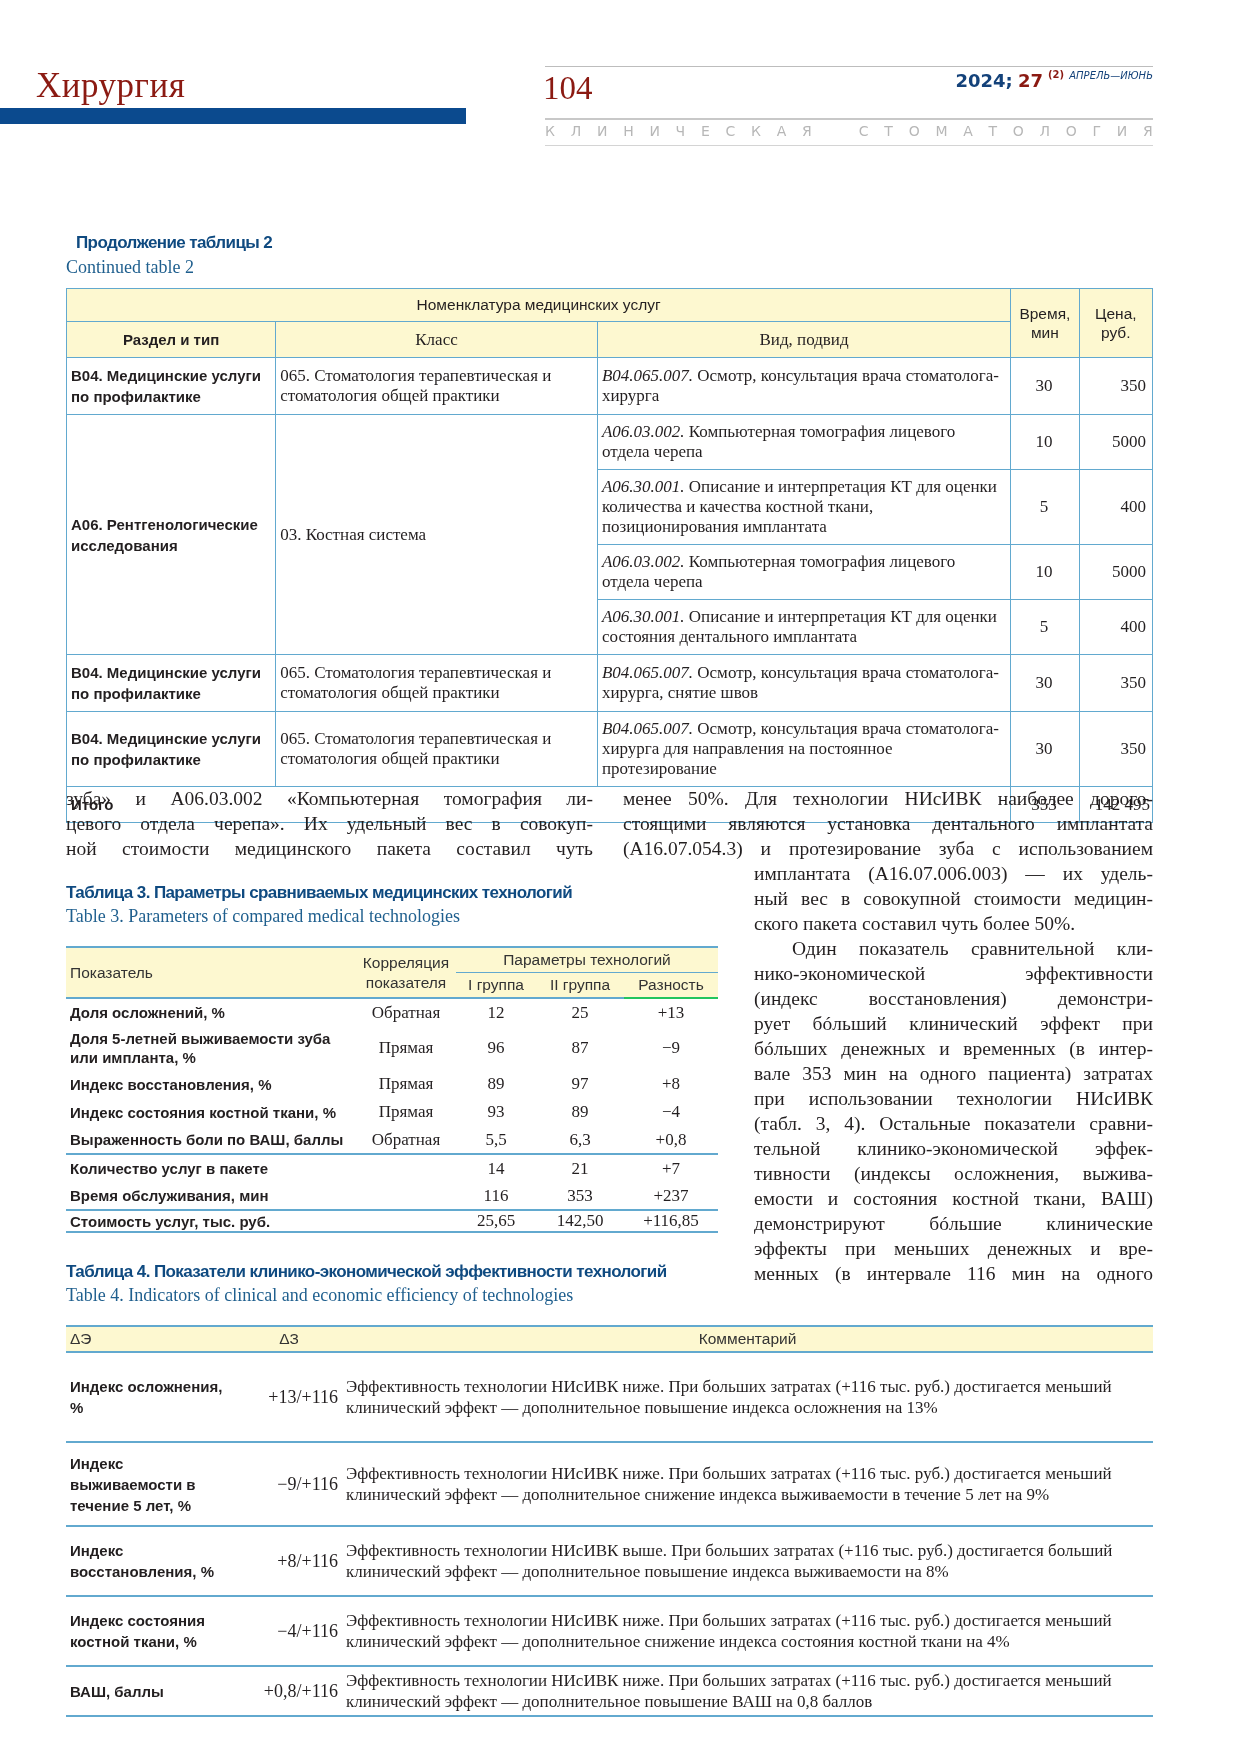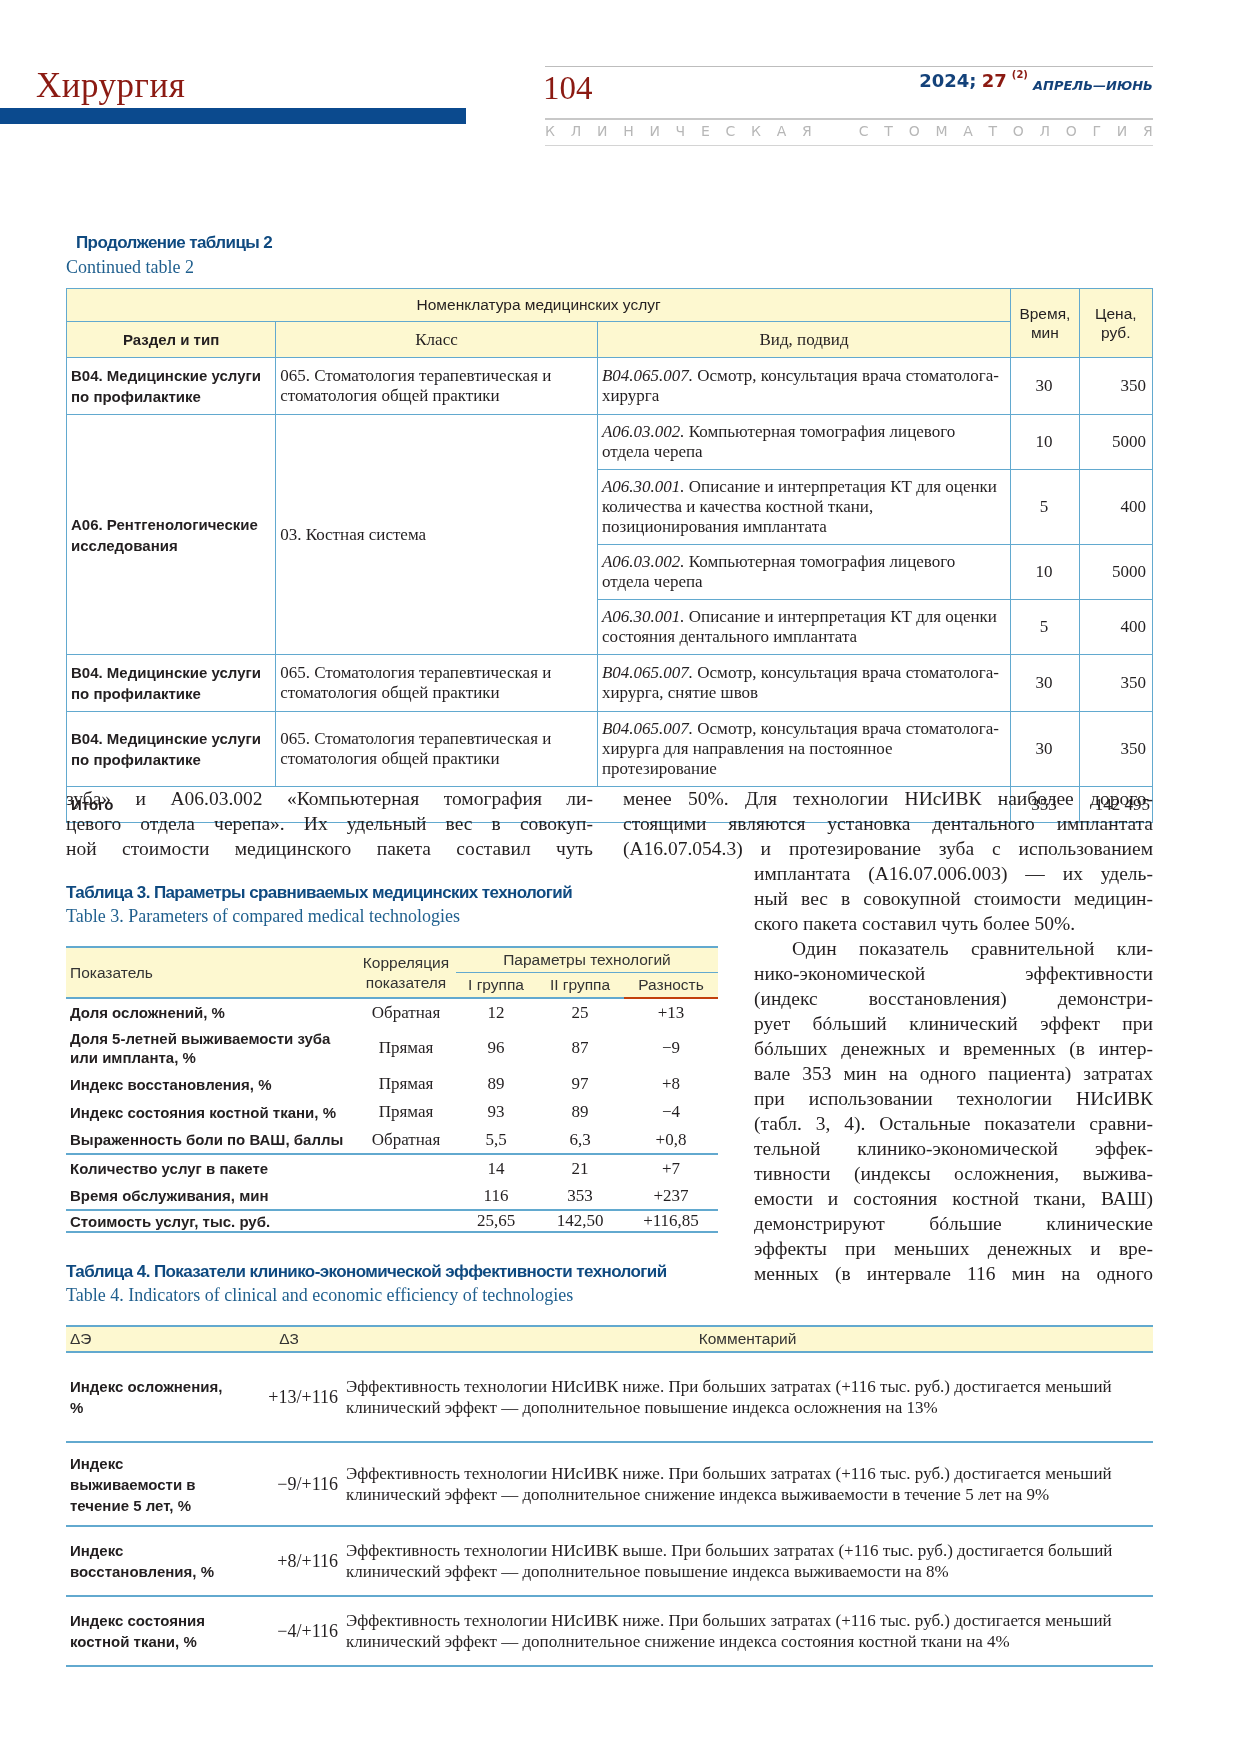--- a/index.html
+++ b/index.html
@@ -11,21 +11,21 @@
 
   
   #section-title { left:36px; top:66px; font-size:35px; color:#8b1a12; letter-spacing:0.5px; }
   #blue-bar { left:0; top:108px; width:466px; height:16px; background:#0b4a8e; }
   #top-rule { left:545px; top:66px; width:608px; height:1px; background:#bdbdbd; }
   #page-number { left:543px; top:70px; font-size:33px; color:#8b1a12; }
   #issue { right:88px; top:70px; white-space:nowrap; }
   #issue .yr { font-size:18px; font-weight:bold; color:#14427a; }
   #issue .vol { font-size:18px; font-weight:bold; color:#8b1a12; }
   #issue .num { font-size:10px; font-weight:bold; color:#8b1a12; vertical-align:top; position:relative; top:-1px; }
-  #issue .mon { font-size:13px; font-weight:bold; font-style:italic; color:#14427a; vertical-align:top; position:relative; top:8px; }
+  #issue .mon { font-size:10px; font-weight:normal; font-style:italic; color:#14427a; vertical-align:top; position:relative; top:0px; }
   #mid-rule { left:545px; top:118px; width:608px; height:2px; background:#c8c8c8; }
   #journal-name { left:545px; top:123px; width:608px; font-size:14px; color:#b7b7b7; display:flex; justify-content:space-between; }
   #bottom-rule { left:545px; top:145px; width:608px; height:1px; background:#d4d4d4; }
 
   
   .cap-ru { font-size:17px; font-weight:bold; color:#0f4a80; letter-spacing:-0.6px; font-family:"Liberation Sans","DejaVu Sans",sans-serif; }
   .cap-en { font-size:18px; color:#1f5f8e; }
 
   
   table { border-collapse:collapse; }
@@ -216,21 +216,21 @@
   </colgroup>
   <tbody>
       <tr style="height:25px">
     <th rowspan="2" style="text-align:left; border-bottom:2px solid #62a9cf;">Показатель</th>
     <th rowspan="2" style="line-height:20px; border-bottom:2px solid #62a9cf;">Корреляция показателя</th>
     <th colspan="3" style="border-bottom:1.5px solid #62a9cf;">Параметры технологий</th>
   </tr>
   <tr style="height:26px">
     <th style="border-bottom:2px solid #62a9cf;">I группа</th>
     <th style="border-bottom:2px solid #62a9cf;">II группа</th>
-    <th style="border-bottom:2px solid #c2410c;">Разность</th>
+    <th style="border-bottom:2px solid #22c55e;">Разность</th>
   </tr>
   <tr style="height:28px">
     <td class="lbl">Доля осложнений, %</td>
     <td class="c">Обратная</td>
     <td class="c">12</td>
     <td class="c">25</td>
     <td class="c">+13</td>
   </tr>
   <tr style="height:44px">
     <td class="lbl">Доля 5-летней выживаемости зуба или импланта, %</td>
@@ -312,14 +312,19 @@
   <tr style="height:70px">
     <td class="lbl">Индекс восстановления, %</td>
     <td class="dz">+8/+116</td>
     <td>Эффективность технологии НИсИВК выше. При больших затратах (+116 тыс. руб.) достигается больший клинический эффект — дополнительное повышение индекса выживаемости на 8%</td>
   </tr>
   <tr style="height:70px">
     <td class="lbl">Индекс состояния костной ткани, %</td>
     <td class="dz">−4/+116</td>
     <td>Эффективность технологии НИсИВК ниже. При больших затратах (+116 тыс. руб.) достигается меньший клинический эффект — дополнительное снижение индекса состояния костной ткани на 4%</td>
   </tr>
+  <tr style="height:50px">
+    <td class="lbl">ВАШ, баллы</td>
+    <td class="dz">+0,8/+116</td>
+    <td>Эффективность технологии НИсИВК ниже. При больших затратах (+116 тыс. руб.) достигается меньший клинический эффект — дополнительное повышение ВАШ на 0,8 баллов</td>
+  </tr>
 </tbody>
   </table>
 
 </body></html>

